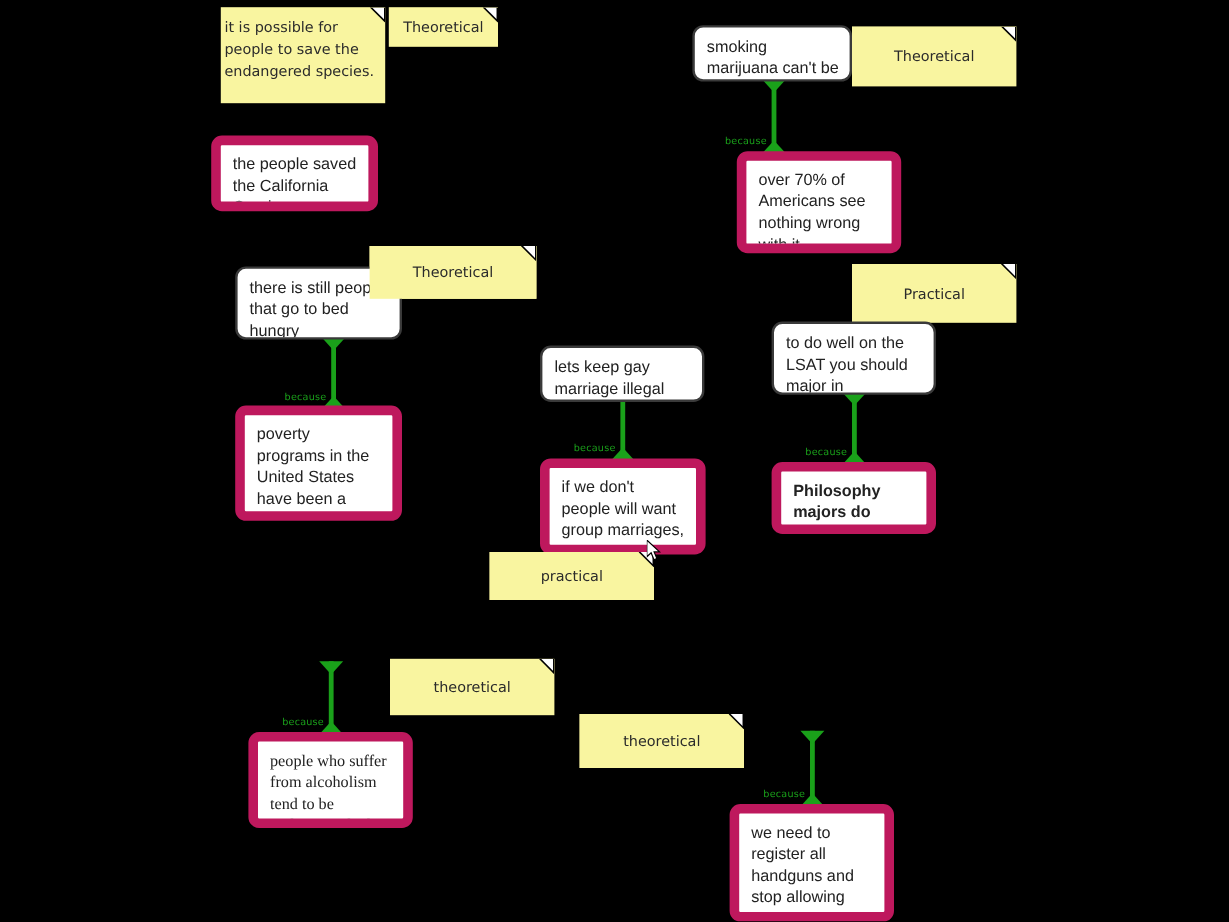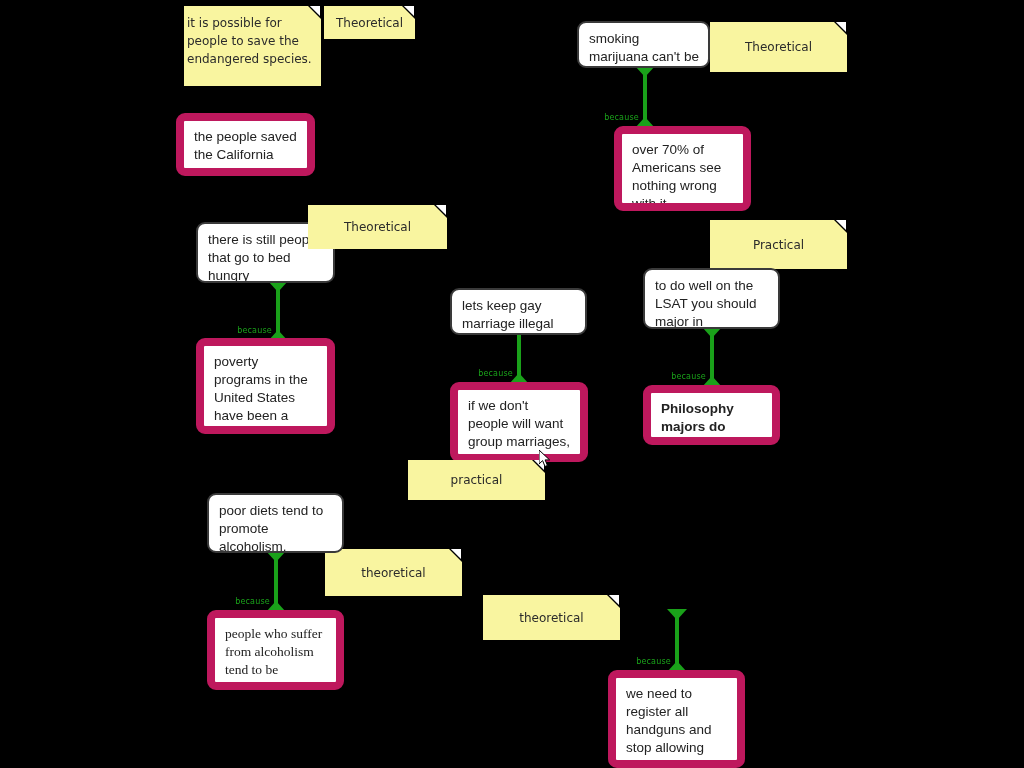--- a/index.html
+++ b/index.html
@@ -136,21 +136,20 @@
     <div class="note center" style="left: 483px; top: 595px; width: 137px; height: 45px;"><span>theoretical</span><div class="fold"></div></div>
     <div class="node reason" style="left: 176px; top: 113px; width: 139px; height: 63px;"><span>the people saved the California Condor.</span></div>
     <div class="node parent" style="left: 196px; top: 222px; width: 139px; height: 61px;"><span>there is still people that go to bed hungry</span></div>
     <div class="node reason" style="left: 196px; top: 338px; width: 139px; height: 96px;"><span>poverty programs in the United States have been a complete failure.</span></div>
     <div class="node parent" style="left: 577px; top: 21px; width: 133px; height: 47px;"><span>smoking marijuana can't be wrong</span></div>
     <div class="node reason" style="left: 577px; top: 126px; width: 137px; height: 85px; margin-left: 37px;"><span>over 70% of Americans see nothing wrong with it</span></div>
     <div class="node parent" style="left: 450px; top: 275px; width: 137px; height: 47px; margin-top: 13px;"><span>lets keep gay marriage illegal</span></div>
     <div class="node reason" style="left: 450px; top: 382px; width: 138px; height: 80px;"><span>if we don't people will want group marriages, animal marriages etc.</span></div>
     <div class="node parent" style="left: 643px; top: 268px; width: 137px; height: 61px;"><span>to do well on the LSAT you should major in philosophy</span></div>
     <div class="node reason" style="left: 643px; top: 385px; width: 137px; height: 60px; font-weight: bold;"><span>Philosophy majors do better on the LSAT</span></div>
-    <div class="node parent" style="left: 207px; top: 493px; width: 137px; height: 60px;"><span>poor diets tend to promote alcoholism.</span></div>
     <div class="node reason" style="left: 207px; top: 610px; width: 137px; height: 80px; font-family: Liberation Serif, serif;"><span>people who suffer from alcoholism tend to be undernourished.</span></div>
     <div class="node reason" style="left: 608px; top: 670px; width: 137px; height: 98px;"><span>we need to register all handguns and stop allowing kids to get ahold of weapons</span></div>
     <div class="note center" style="left: 308px; top: 205px; width: 139px; height: 44px;"><span>Theoretical</span><div class="fold"></div></div>
     <div class="note center" style="left: 408px; top: 460px; width: 137px; height: 40px;"><span>practical</span><div class="fold"></div></div>
     <div class="note center" style="left: 483px; top: 595px; width: 137px; height: 45px;"><span>theoretical</span><div class="fold"></div></div>
     <div class="cursor" style="left: 539px; top: 450px;"><svg width="13" height="19" viewBox="0 0 13 19">
         <polygon points="0,0 0,14 3.6,10.6 6,16.5 8.4,15.4 6.1,9.9 10.6,9.9" fill="#ffffff" stroke="#000000" stroke-width="1"></polygon>
       </svg></div>
   </div>
 

